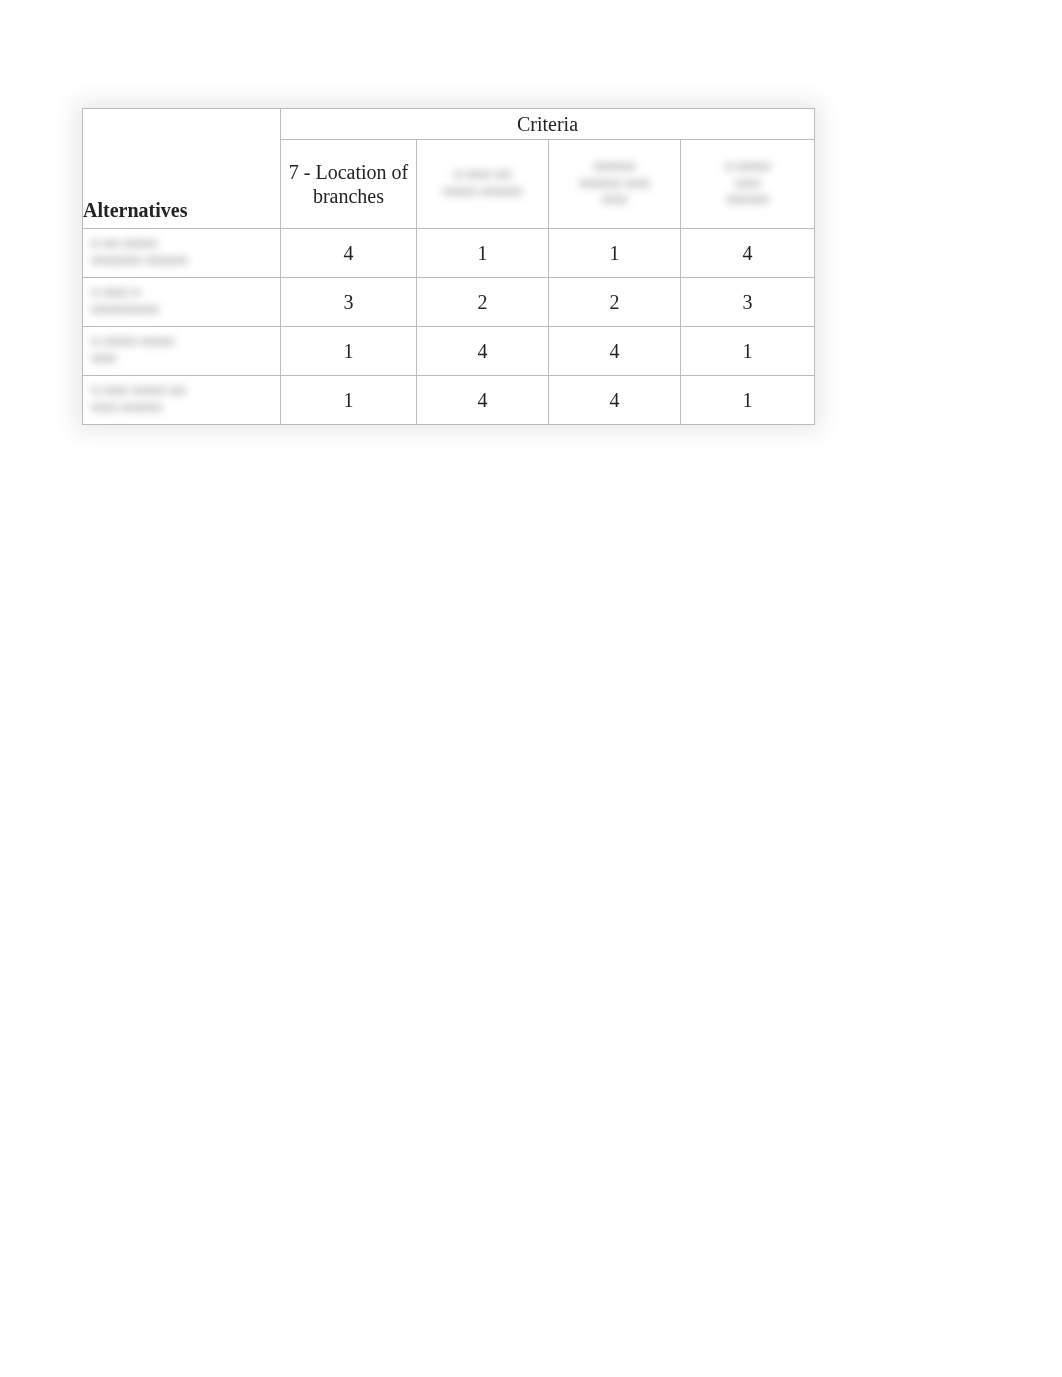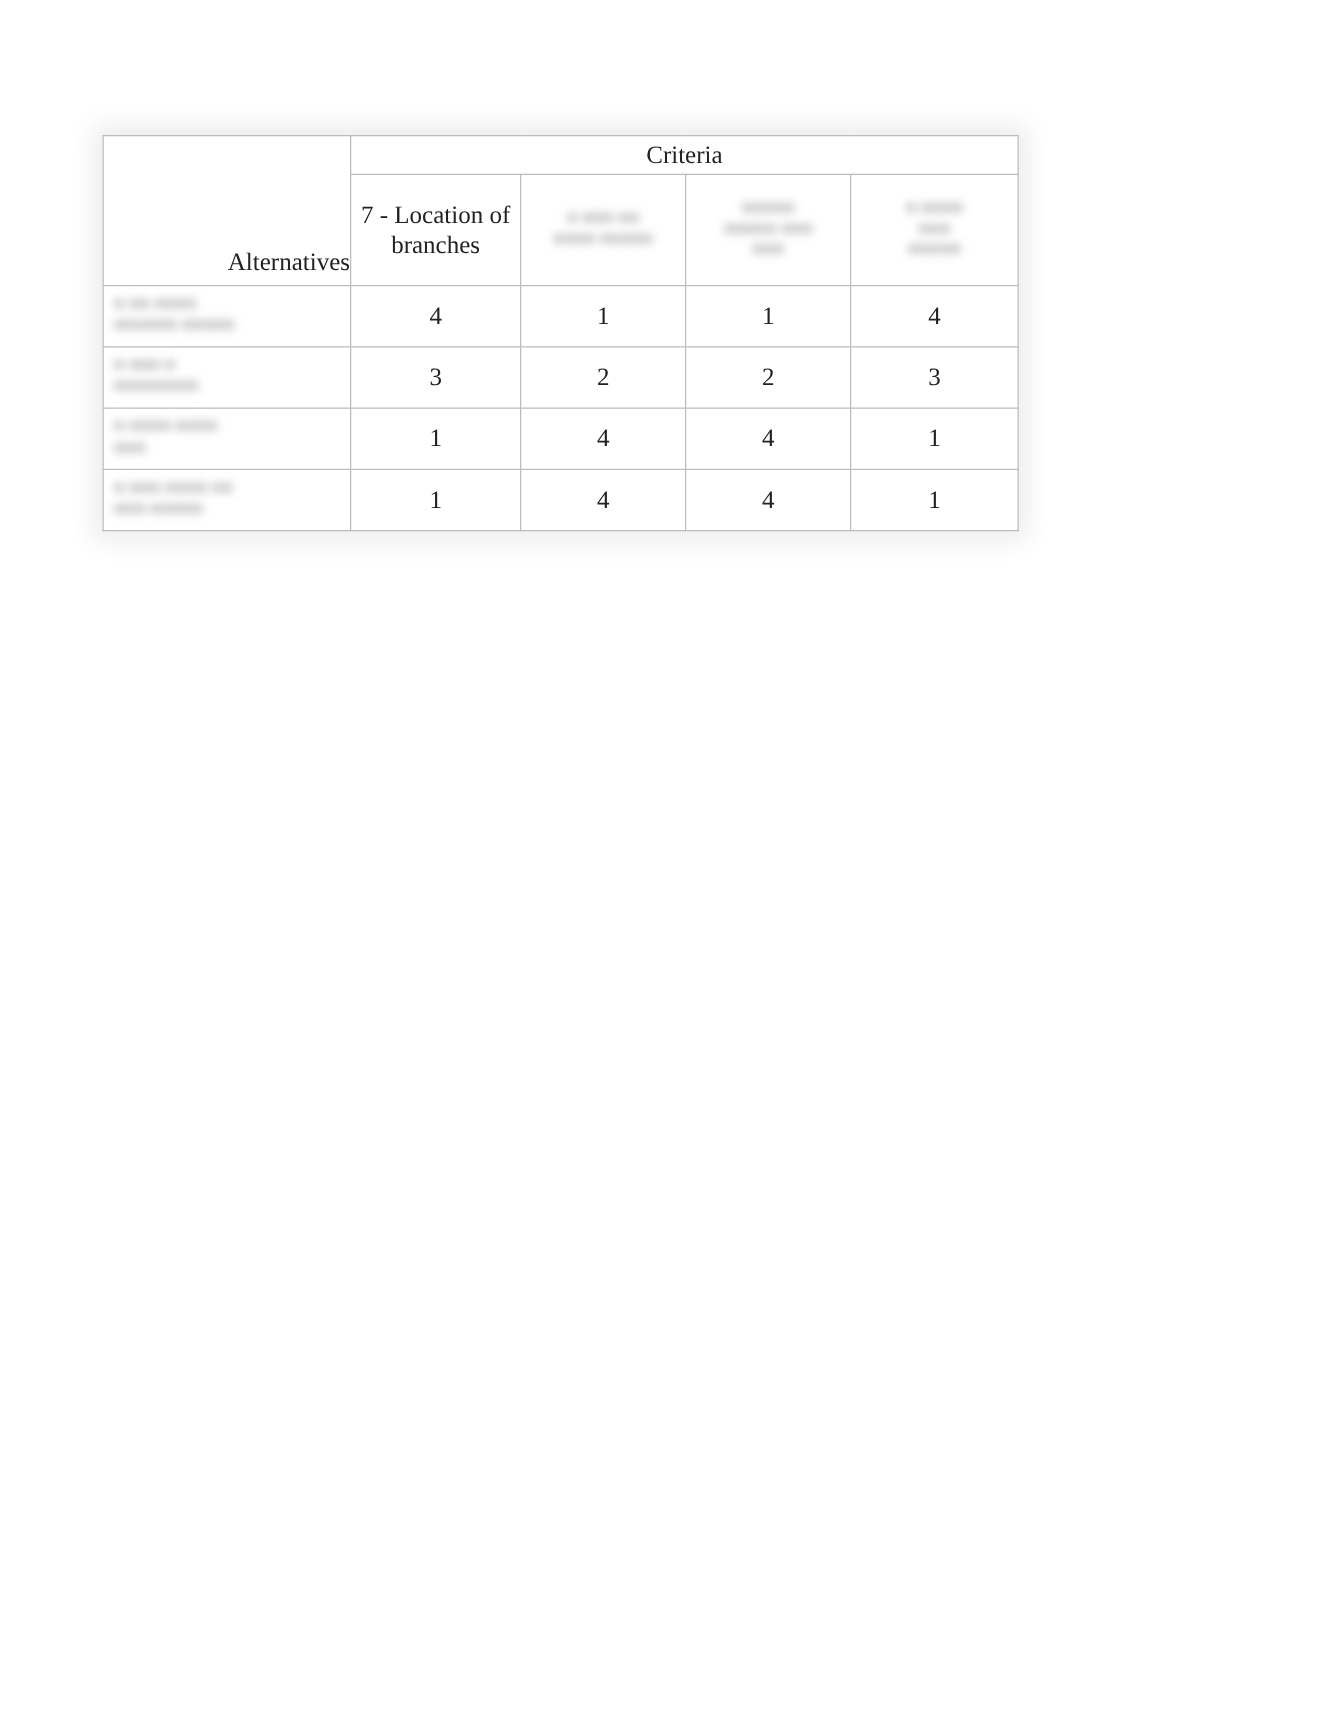--- a/index.html
+++ b/index.html
@@ -30,22 +30,22 @@
       color: #222;
       vertical-align: middle;
       padding: 0;
     }
     .criteria-header {
       text-align: center;
       font-weight: normal;
       height: 30px;
     }
     .alt-header {
-      text-align: right;
-      font-weight: normal;
+      text-align: left;
+      font-weight: bold;
       height: 80px;
       vertical-align: bottom;
       padding-bottom: 6px;
       margin-left: 44px;
     }
     .col-header {
       text-align: center;
       font-weight: normal;
       height: 80px;
       vertical-align: middle;

